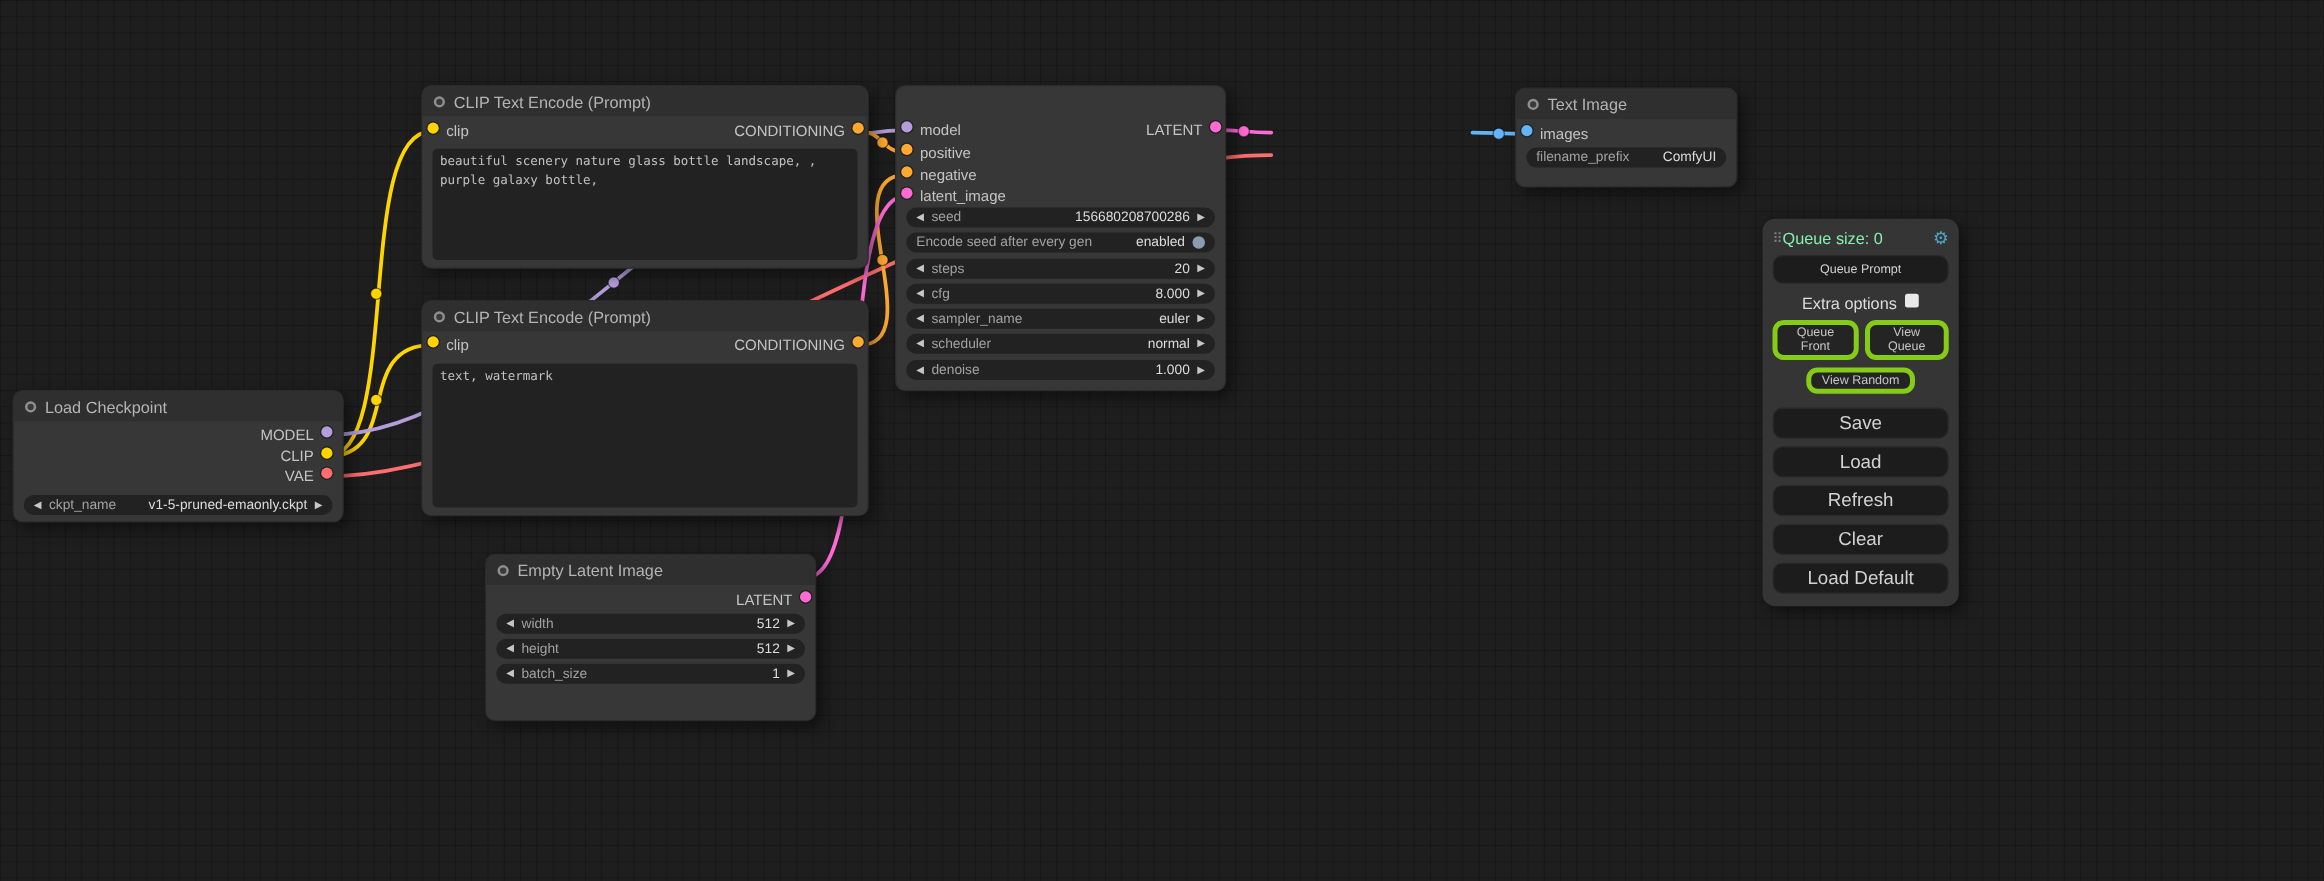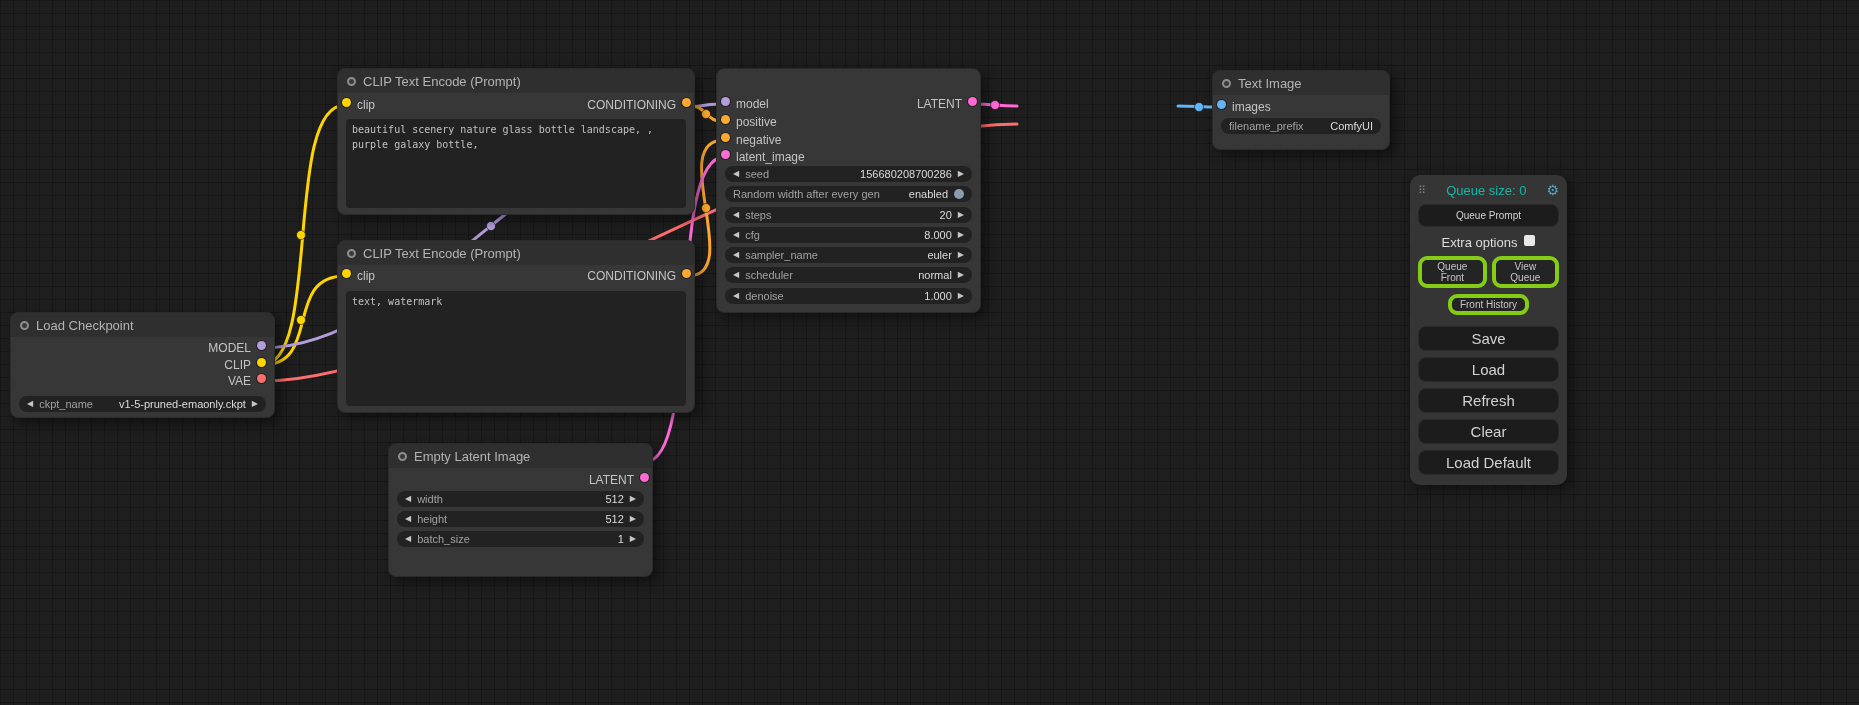--- a/index.html
+++ b/index.html
@@ -25,21 +25,21 @@
   .warr{flex:0 0 auto;font-size:8px;color:#c6c6c6;line-height:1}
   .wlabel{color:#a2a2a2}
   .wvalue{margin-left:auto;color:#dcdcdc}
   .knob{flex:0 0 auto;width:10px;height:10px;border-radius:50%}
   .prompt{position:absolute;left:8px;width:calc(100% - 16px);background:#222;border:none;border-radius:4px;
     resize:none;color:#c2c2c2;font:10px/1.45 "DejaVu Sans Mono",monospace;padding:4px 6px;outline:none;overflow:hidden}
   .menu{position:absolute;z-index:3;left:1410px;top:175px;width:157px;background:#353535;border-radius:10px;
     box-shadow:4px 4px 12px rgba(0,0,0,.5);padding:6px 8px 10px;color:#d6d6d6}
   .mhead{display:flex;align-items:center;height:18px;font-size:13px}
   .mdrag{color:#7d7d7d;font-size:11px;cursor:grab}
-  .mtitle{flex:1;text-align:center;color:#14b8a6}
+  .mtitle{flex:1;color:#86efac}
   .mgear{font-size:14px;cursor:pointer;line-height:1}
   .mbtn{display:block;width:100%;margin-top:6px;background:#1c1c1c;border:1px solid #2a2a2a;border-radius:8px;
     color:#d2d2d2;font-family:inherit;font-size:15px;padding:3px 0;cursor:pointer}
   .mbtn.primary{font-size:10px;padding:5px 0;margin-top:5px}
   .mextra{display:flex;justify-content:center;gap:7px;font-size:13px;margin-top:8px;color:#ddd}
   .mcheck{width:11px;height:11px;background:#e9e9e9;border-radius:2px;cursor:pointer}
   .mrow{display:flex;justify-content:center;gap:5px;margin-top:6px}
   .spill{background:#242424;border:4px solid #84cc16;border-radius:9px;color:#c6c6c6;font-family:inherit;
     font-size:10px;padding:1px 8px;cursor:pointer}
   .mgap{height:5px}
@@ -177,21 +177,21 @@
       <span class="sdot" style="background: rgb(255, 106, 213);"></span>
       <span>LATENT</span>
     </div>
     <div class="widget" style="top:97px">
       <span class="warr">◀</span>
       <span class="wlabel">seed</span>
       <span class="wvalue">156680208700286</span>
       <span class="warr">▶</span>
     </div>
     <div class="widget" style="top:117px">
-      <span class="wlabel">Random width after every gen</span>
+      <span class="wlabel">Encode seed after every gen</span>
       <span class="wvalue">enabled</span>
       <span class="knob" style="background: rgb(138, 156, 176);"></span>
     </div>
     <div class="widget" style="top:138px">
       <span class="warr">◀</span>
       <span class="wlabel">steps</span>
       <span class="wvalue">20</span>
       <span class="warr">▶</span>
     </div>
     <div class="widget" style="top:158px">
@@ -245,21 +245,21 @@
     <button class="mbtn primary">Queue Prompt</button>
     <div class="mextra">
       <span>Extra options</span>
       <span class="mcheck"></span>
     </div>
     <div class="mrow">
       <button class="spill">Queue Front</button>
       <button class="spill">View Queue</button>
     </div>
     <div class="mrow">
-      <button class="spill">Front History</button>
+      <button class="spill">View Random</button>
     </div>
     <div class="mgap"></div>
     <button class="mbtn">Save</button>
     <button class="mbtn">Load</button>
     <button class="mbtn">Refresh</button>
     <button class="mbtn">Clear</button>
     <button class="mbtn">Load Default</button>
   </div>
 
 </div>

